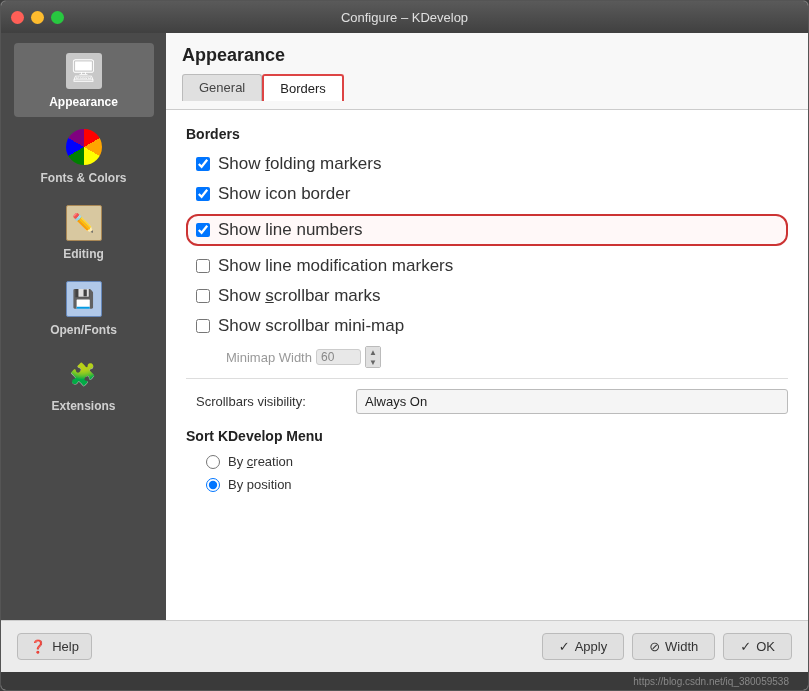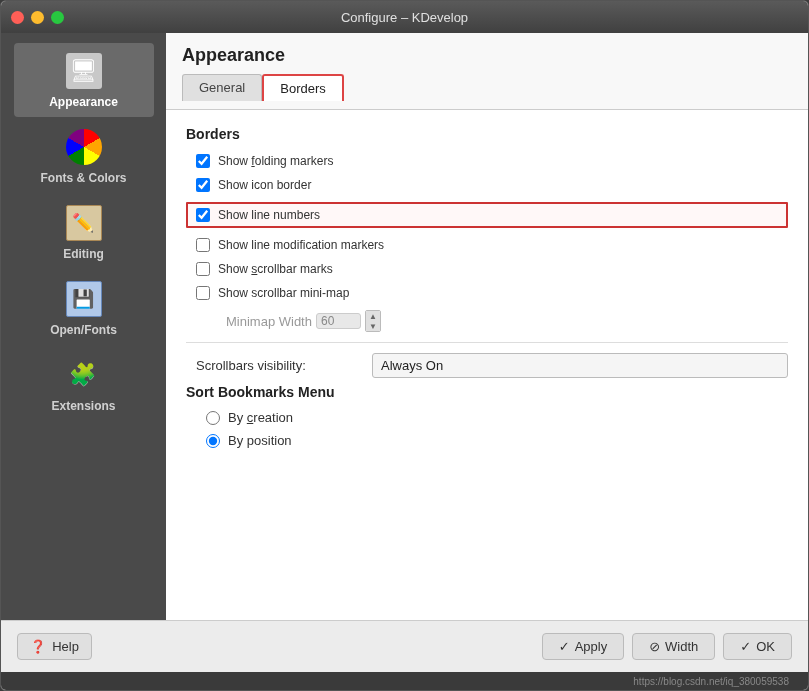--- a/index.html
+++ b/index.html
@@ -146,32 +146,32 @@
       margin-bottom: 12px;
     }
     .checkbox-row {
       display: flex;
       align-items: center;
       margin-bottom: 10px;
       padding-left: 10px;
     }
     .checkbox-row.highlighted {
       border: 2px solid #cc3333;
-      border-radius: 1px;
+      border-radius: 12px;
       padding: 4px 8px;
       background: #fff8f8;
     }
     .checkbox-row input[type=checkbox] {
       margin-right: 8px;
       width: 14px;
       height: 14px;
     }
     .checkbox-label {
       color: #333;
-      font-size: 12px;
+      font-size: 17px;
     }
     .underline {
       text-decoration: underline;
     }
     .minimap-row {
       display: flex;
       align-items: center;
       margin-bottom: 10px;
       padding-left: 40px;
       gap: 4px;
@@ -206,23 +206,22 @@
       justify-content: center;
       font-size: 8px;
       color: #666;
       cursor: pointer;
       border: none;
       padding: 0;
     }
     .scrollbar-row {
       display: flex;
       align-items: center;
-      margin-bottom: 6px;
+      margin-bottom: 14px;
       padding-left: 10px;
-      gap: 16px;
     }
     .scrollbar-label {
       color: #333;
       font-size: 13px;
       min-width: 160px;
     }
     .scrollbar-select-wrap {
       position: relative;
       flex: 1;
     }
@@ -472,21 +471,21 @@
           <span class="scrollbar-label">Scrollbars visibility:</span>
           <div class="scrollbar-select-wrap">
             <select class="scrollbar-select">
               <option value="always-on" selected="">Always On</option>
               <option value="always-off">Always Off</option>
               <option value="auto">Auto</option>
             </select>
           </div>
         </div>
 
-        <div class="sort-section-title">Sort Bookmarks Menu</div>
+        <div class="sort-section-title">Sort KDevelop Menu</div>
 
         <div class="radio-row">
           <input type="radio" id="radio-creation" name="sort-bookmarks" style="">
           <label class="radio-label" for="radio-creation">
             By <span class="underline">c</span>reation
           </label>
         </div>
 
         <div class="radio-row">
           <input type="radio" id="radio-position" name="sort-bookmarks" checked="" style="">

